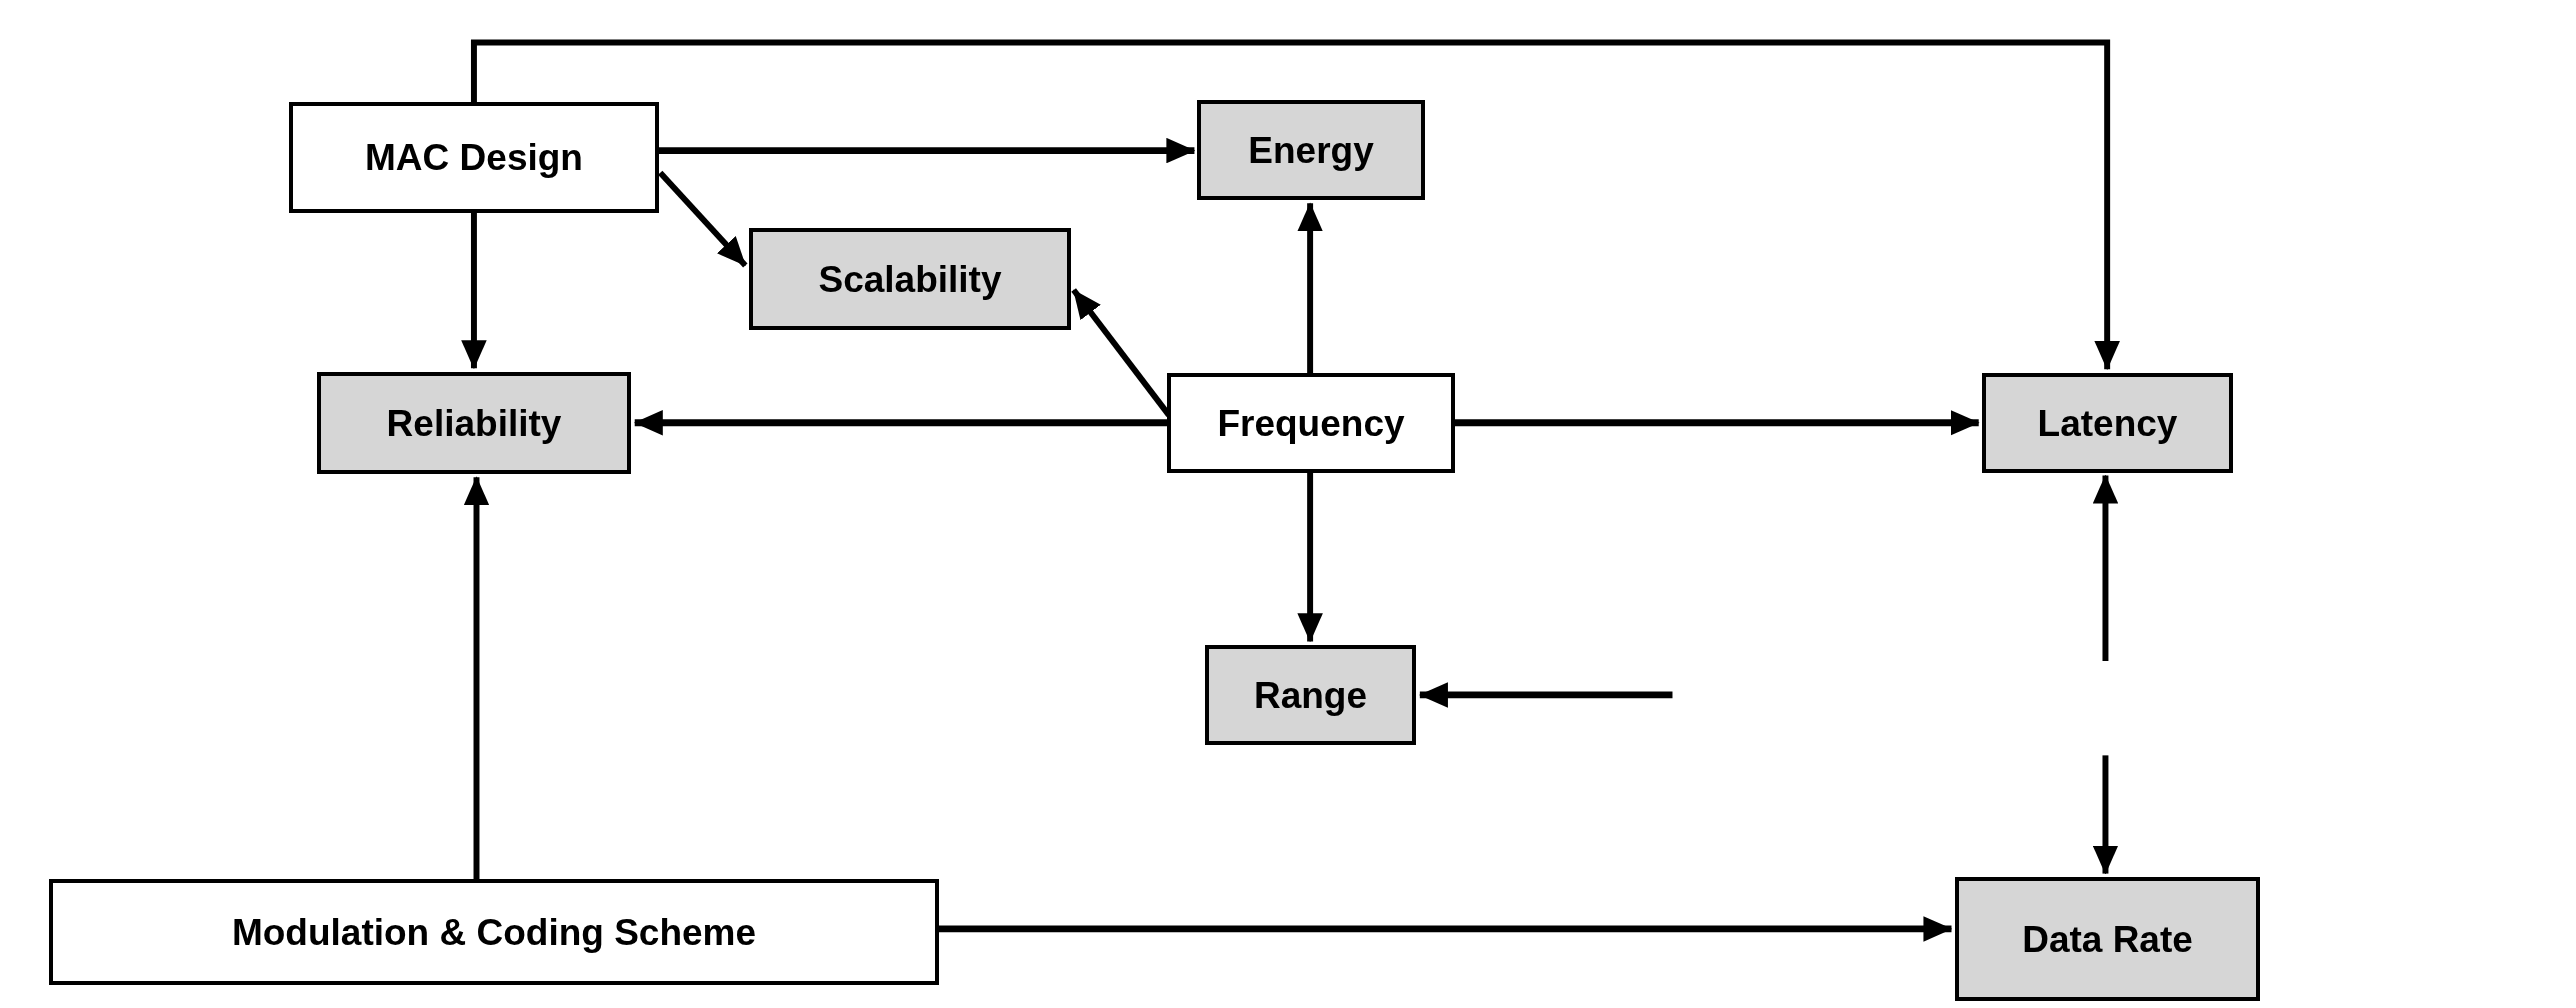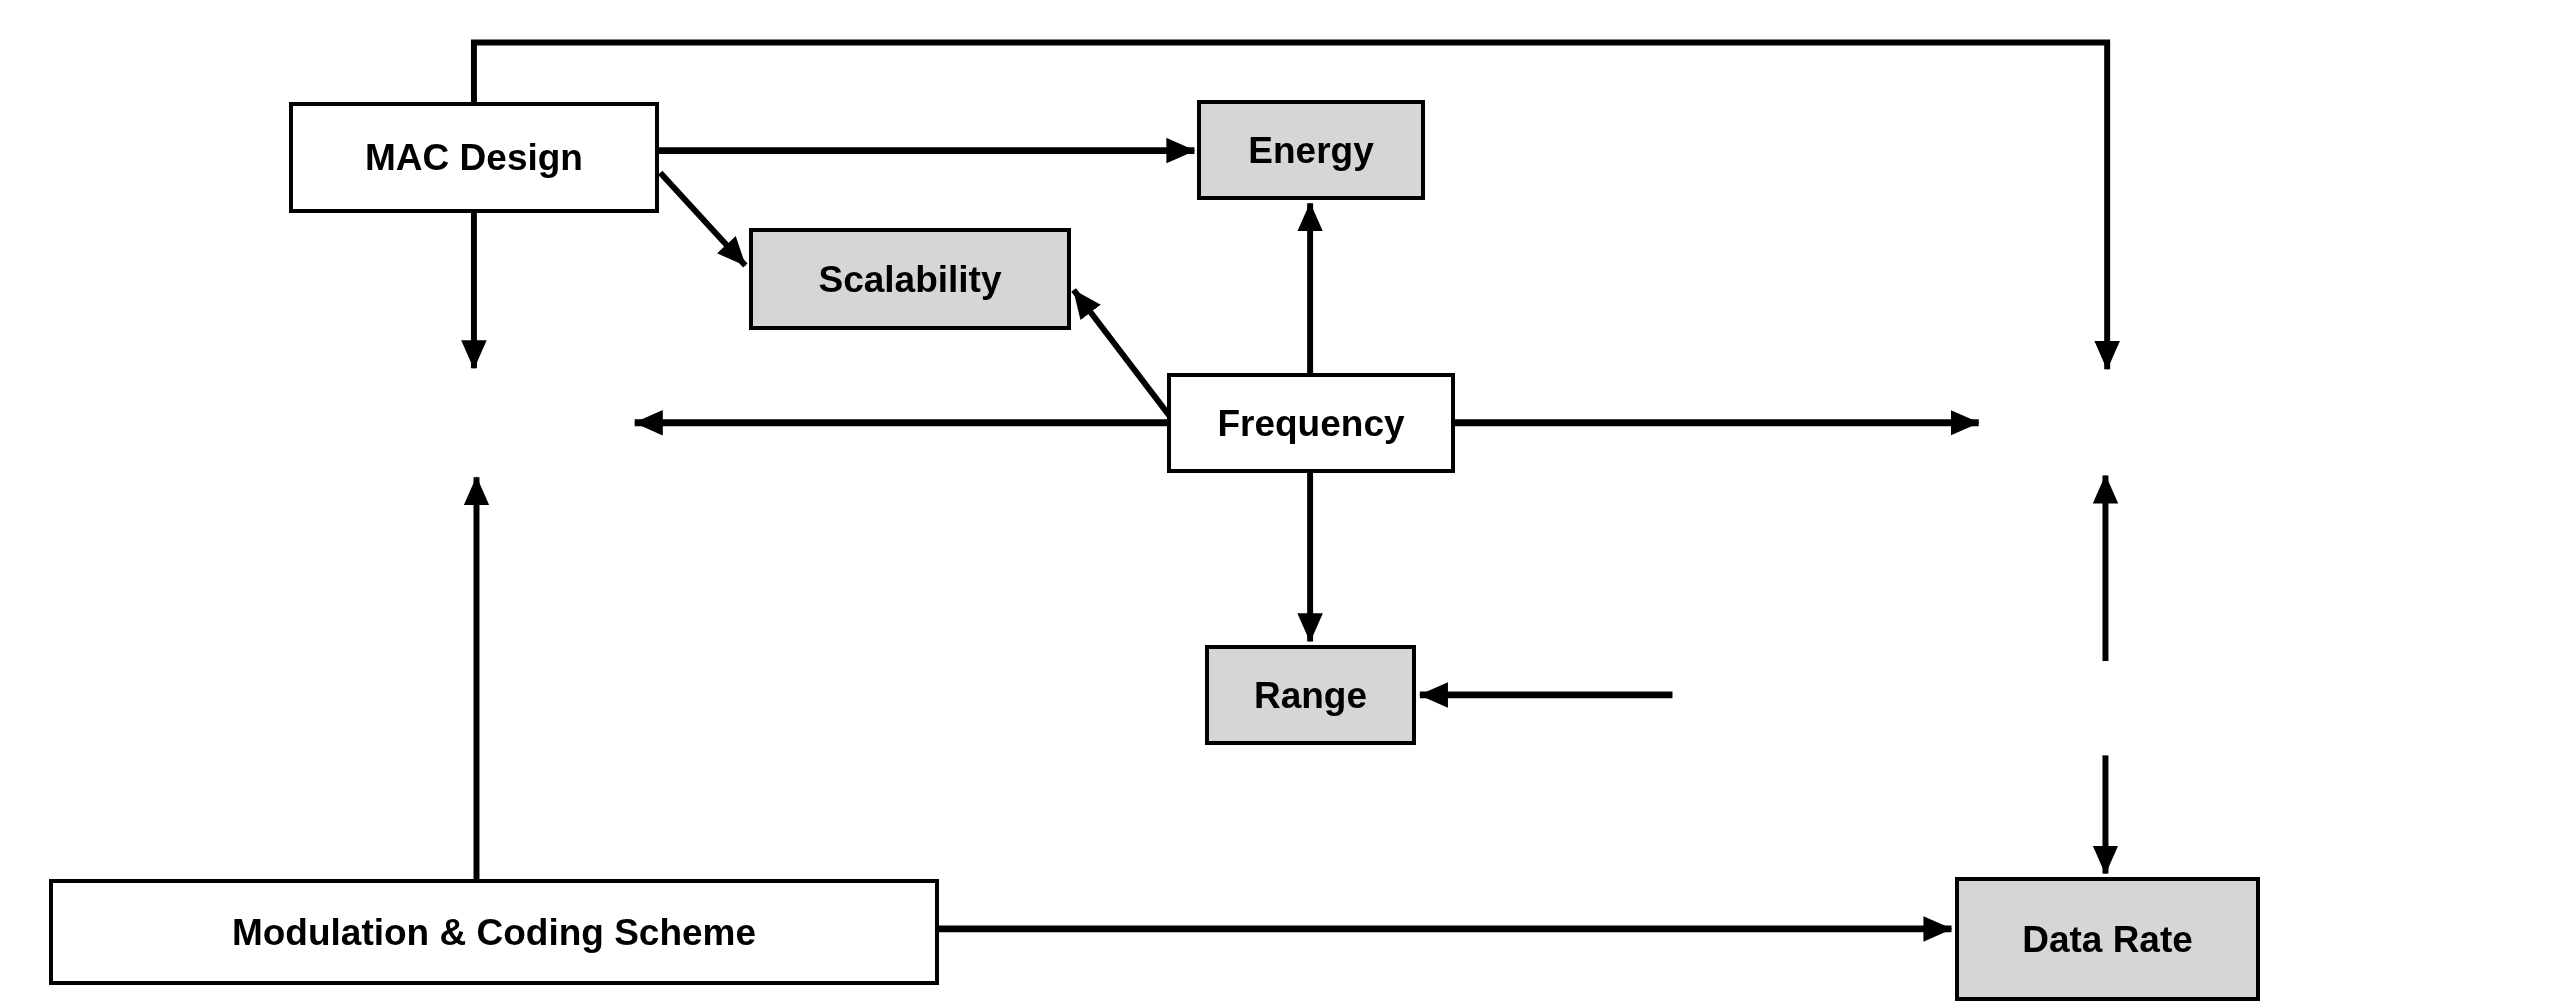--- a/index.html
+++ b/index.html
@@ -67,25 +67,31 @@
   </div>
 
   <div class="node node-gray" style="left:749px;top:228px;width:322px;height:102px">
     <span>Scalability</span>
   </div>
 
   <div class="node node-gray" style="left:1197px;top:100px;width:228px;height:100px">
     <span>Energy</span>
   </div>
 
+  <div class="node node-gray" style="left:317px;top:372px;width:314px;height:102px">
+    <span>Reliability</span>
+  </div>
 
   <div class="node node-white" style="left:1167px;top:373px;width:288px;height:100px">
     <span>Frequency</span>
   </div>
 
+  <div class="node node-gray" style="left:1982px;top:373px;width:251px;height:100px">
+    <span>Latency</span>
+  </div>
 
   <div class="node node-gray" style="left:1205px;top:645px;width:211px;height:100px">
     <span>Range</span>
   </div>
 
 
   <div class="node node-white" style="left:49px;top:879px;width:890px;height:106px">
     <span>Modulation &amp; Coding Scheme</span>
   </div>
 

